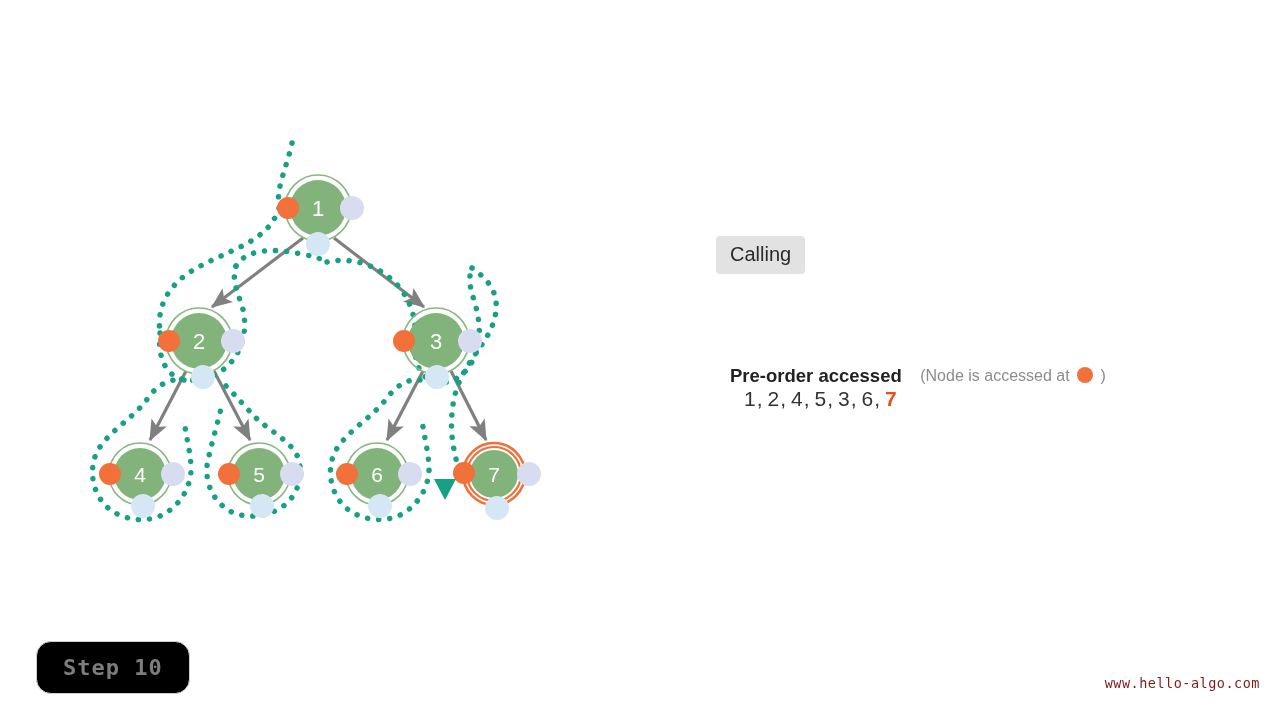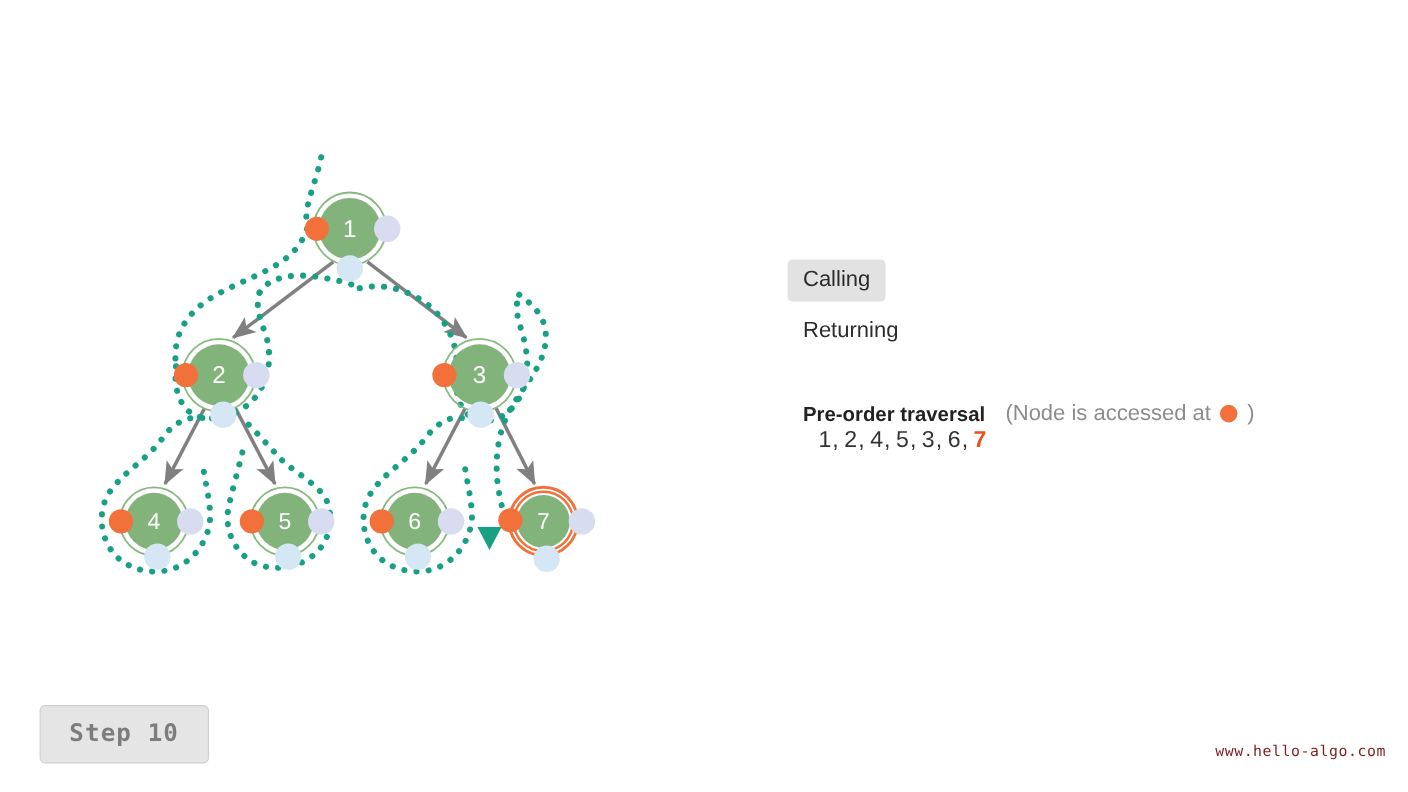--- a/index.html
+++ b/index.html
@@ -58,21 +58,21 @@
     width: 520px;
   }
   .trav-head {
     font-size: 18.5px;
     color: #222222;
     font-weight: bold;
     display: inline-block;
     vertical-align: middle;
   }
   .trav-note {
-    font-size: 20px;
+    font-size: 16px;
     color: #8c8c8c;
     font-weight: normal;
     display: inline-block;
     vertical-align: middle;
     margin-left: 14px;
   }
   .inline-dot {
     display: inline-block;
     width: 16px;
     height: 16px;
@@ -96,22 +96,22 @@
     font-weight: bold;
   }
 
   
   #step-badge {
     position: absolute;
     left: 36px;
     top: 641px;
     padding: 13px 26px;
     border: 1px solid #cfcfcf;
-    border-radius: 5px;
-    background: #e5e5e5;
+    border-radius: 15px;
+    background: #000000;
     font-family: "DejaVu Sans Mono", monospace;
     font-size: 22px;
     font-weight: bold;
     color: #7d7d7d;
     letter-spacing: 1px;
   }
 
   
   #watermark {
     position: absolute;
@@ -241,28 +241,25 @@
     </g>
 
     <polygon points="434,479 456,479 445,500" fill="#18a085"></polygon>
   </g>
 </svg>
 
 <div id="info-panel">
   <div class="legend-row">
     <span class="legend-chip active">Calling</span>
   </div>
-  <div class="legend-row">
-    <span class="legend-chip plain">Returning</span>
-  </div>
 </div>
 
 <div id="traversal-block">
   <div>
-    <span class="trav-head">Pre-order traversal</span>
+    <span class="trav-head">Pre-order accessed</span>
     <span class="trav-note">
       <span>(Node is accessed at</span>
       <span class="inline-dot"></span>
       <span>)</span>
     </span>
   </div>
   <div id="traversal-seq"><span class="tok">1,</span><span class="tok">2,</span><span class="tok">4,</span><span class="tok">5,</span><span class="tok">3,</span><span class="tok">6,</span><span class="tok current">7</span></div>
 </div>
 
 <div id="step-badge">Step 10</div>

